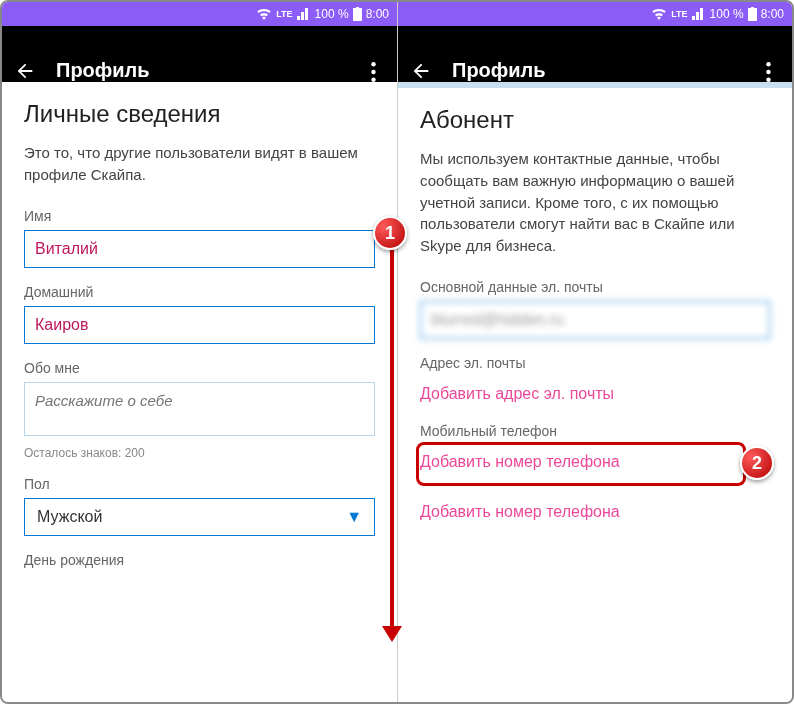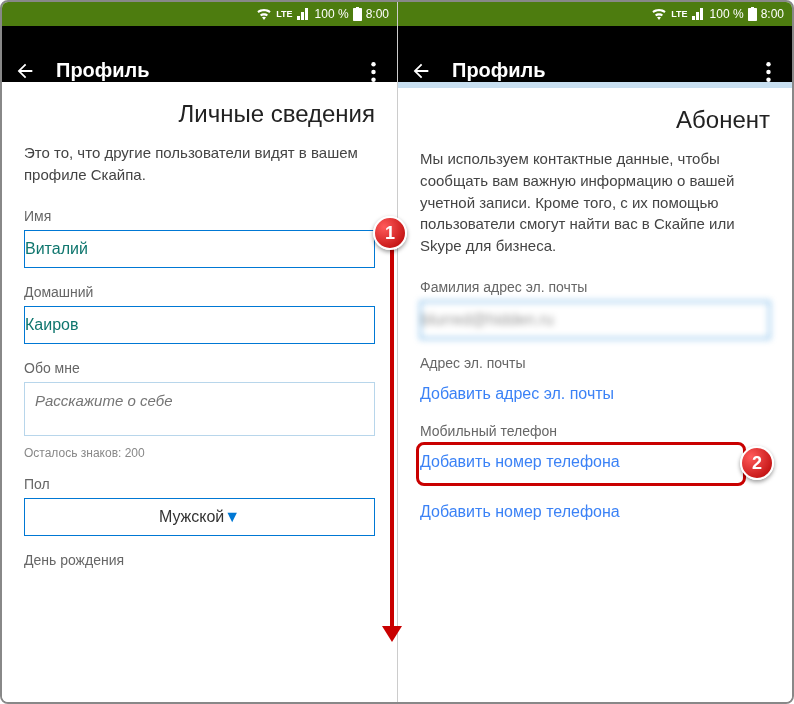--- a/index.html
+++ b/index.html
@@ -16,21 +16,21 @@
 .phone {
   width: 50%;
   height: 100%;
   display: flex;
   flex-direction: column;
   overflow: hidden;
 }
 .phone + .phone { border-left: 1px solid #ccc; }
 
 .status-bar {
-  background: #4d7c0f;
+  background: #8b5cf6;
   color: #fff;
   height: 24px;
   display: flex;
   justify-content: flex-end;
   align-items: center;
   padding: 0 8px;
   font-size: 12px;
   gap: 4px;
 }
 .status-bar .si { display: inline-flex; align-items: center; }
@@ -48,55 +48,55 @@
 .app-bar .title { font-size: 20px; font-weight: 600; margin-left: 14px; flex: 1; }
 .app-bar .menu { width: 24px; display:flex; justify-content:center; cursor:pointer; }
 
 .content {
   flex: 1;
   background: #fff;
   padding: 18px 22px 0 22px;
   overflow: hidden;
   color: #333;
 }
-.content h2 { font-size: 24px; font-weight: 400; color: #222; margin-bottom: 14px; text-align: right; }
+.content h2 { font-size: 24px; font-weight: 400; color: #222; margin-bottom: 14px; }
 .content .desc { font-size: 15px; color: #444; line-height: 1.45; margin-bottom: 22px; }
 .field { margin-bottom: 16px; }
 .field label { display:block; font-size: 14px; color: #666; margin-bottom: 6px; }
 .input {
   width: 100%;
   border: 1px solid #0078d4;
-  padding: 9px 0;
+  padding: 9px 10px;
   font-size: 16px;
-  color: #0f766e;
+  color: #be185d;
   background: #fff;
   font-family: inherit;
 }
 .input.blur { filter: blur(3px); color: #999; }
 .textarea {
   width:100%; min-height: 46px;
   border: 1px solid #b8d6eb;
   padding: 9px 10px;
   font-size: 15px; color: #999;
   font-family:inherit;
   resize:none;
   font-style:italic;
 }
 .counter { font-size: 12px; color: #888; margin-top: 6px; }
 .select {
   width:100%;
   border:1px solid #0078d4;
   padding:9px 12px;
   font-size:16px; color:#333;
-  display:flex; justify-content:center; align-items:center;
+  display:flex; justify-content:space-between; align-items:center;
   cursor:pointer;
 }
 .select .caret { color:#0078d4; }
 .link-action {
-  color: #3b82f6;
+  color: #ec4899;
   font-size: 16px;
   padding: 8px 0 12px 0;
   cursor: pointer;
 }
 
 
 .callout {
   position: absolute;
   width: 34px; height: 34px;
   border-radius: 50%;
@@ -251,21 +251,21 @@
           </svg>
       </span>
     </div>
 
     <div class="content">
       <div class="phone2-tabbar"></div>
       <h2>Абонент</h2>
       <p class="desc">Мы используем контактные данные, чтобы сообщать вам важную информацию о вашей учетной записи. Кроме того, с их помощью пользователи смогут найти вас в Скайпе или Skype для бизнеса.</p>
 
       <div class="field">
-        <label>Фамилия адрес эл. почты</label>
+        <label>Основной данные эл. почты</label>
         <input class="input blur" value="blurred@hidden.ru" style="">
       </div>
 
       <div class="field" style="margin-bottom:8px">
         <label>Адрес эл. почты</label>
         <div class="link-action">Добавить адрес эл. почты</div>
       </div>
 
       <div class="field" style="margin-bottom:12px">
         <label>Мобильный телефон</label>

